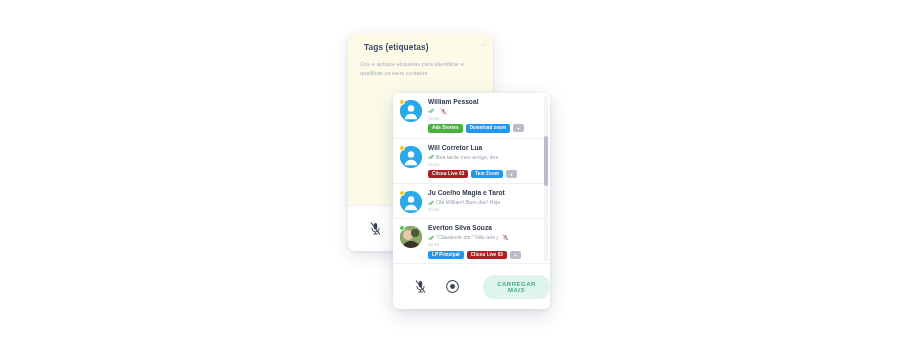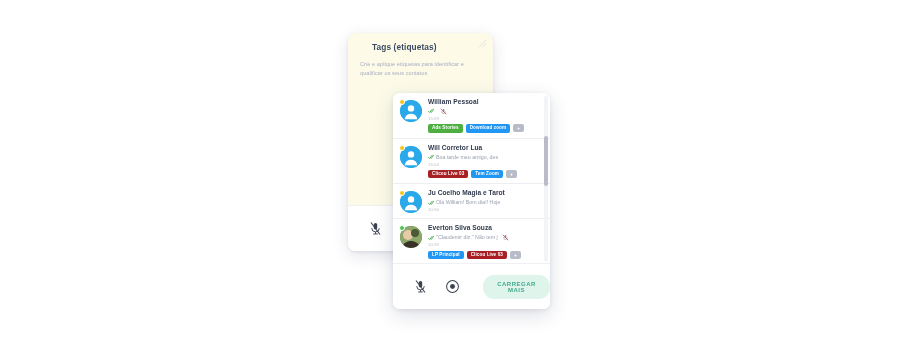--- a/index.html
+++ b/index.html
@@ -15,21 +15,21 @@
   .tags-card{
     position:absolute;left:348px;top:33px;width:145px;height:218px;
     background:#fdfbe8;
     border-radius:7px;
     box-shadow:0 5px 16px rgba(40,50,90,.13),0 1px 3px rgba(40,50,90,.10);
     overflow:hidden;
   }
   .tags-card-body{padding:10px 12px 0 12px;position:relative;height:172px;}
   .tags-title{
     font-size:8.3px;font-weight:bold;color:#3b4a63;letter-spacing:.1px;
-    margin:0 0 7px 12px;line-height:1.2;
+    margin:0 0 7px 4px;line-height:1.2;
   }
   .tags-desc{
     font-size:5.6px;color:#a9aec2;line-height:1.65;margin:0;max-width:118px;
     letter-spacing:.05px;
   }
   .card-corner-icon{
     position:absolute;right:6px;top:6px;width:9px;height:9px;opacity:.30;
   }
   .card-corner-icon svg{display:block;width:9px;height:9px;}
 

